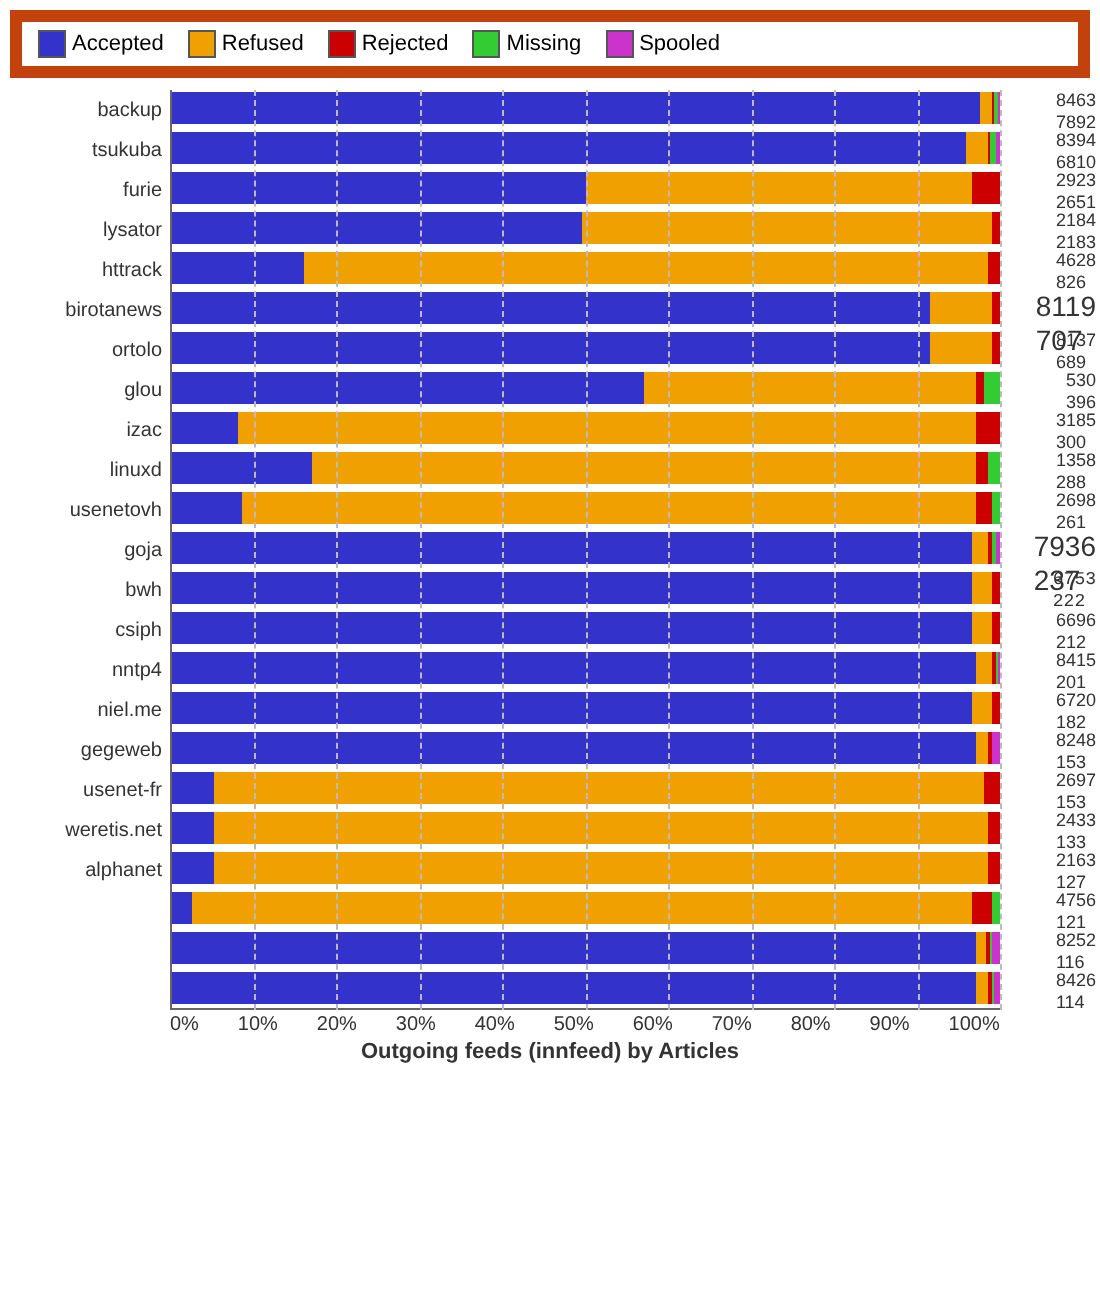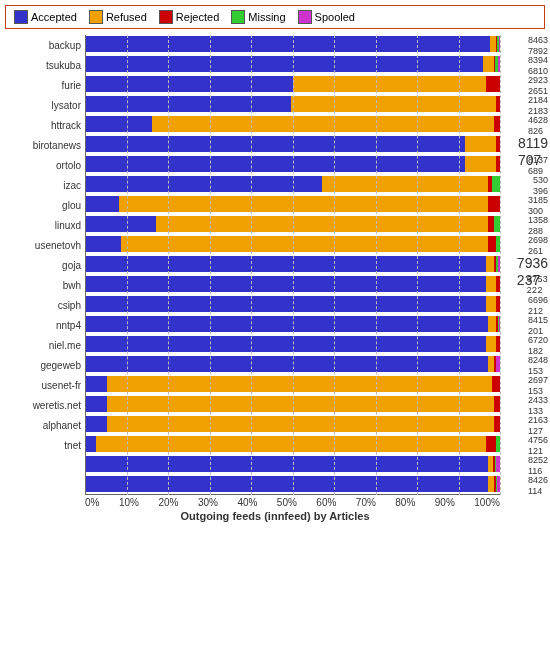--- a/index.html
+++ b/index.html
@@ -14,21 +14,21 @@
     .chart-container {
       width: 550px;
       height: 655px;
       padding: 5px;
     }
     .legend {
       display: flex;
       align-items: center;
       gap: 12px;
       padding: 4px 8px;
-      border: 1px solid #c2410c;
+      border: 6px solid #c2410c;
       margin-bottom: 6px;
       flex-wrap: wrap;
     }
     .legend-item {
       display: flex;
       align-items: center;
       gap: 3px;
       font-size: 11px;
     }
     .legend-color {
@@ -97,34 +97,33 @@
   <div style="display:flex;">
 
     <div class="y-labels" id="y-labels-container" style="height: 460px;">
     <div class="y-label" style="height: 20px;">backup</div>
         <div class="y-label" style="height: 20px;">tsukuba</div>
         <div class="y-label" style="height: 20px;">furie</div>
         <div class="y-label" style="height: 20px;">lysator</div>
         <div class="y-label" style="height: 20px;">httrack</div>
         <div class="y-label" style="height: 20px;">birotanews</div>
         <div class="y-label" style="height: 20px;">ortolo</div>
+        <div class="y-label" style="height: 20px;">glou</div>
         <div class="y-label" style="height: 20px;">izac</div>
-        <div class="y-label" style="height: 20px;">glou</div>
         <div class="y-label" style="height: 20px;">linuxd</div>
         <div class="y-label" style="height: 20px;">usenetovh</div>
         <div class="y-label" style="height: 20px;">goja</div>
         <div class="y-label" style="height: 20px;">bwh</div>
         <div class="y-label" style="height: 20px;">csiph</div>
         <div class="y-label" style="height: 20px;">nntp4</div>
         <div class="y-label" style="height: 20px;">niel.me</div>
         <div class="y-label" style="height: 20px;">gegeweb</div>
         <div class="y-label" style="height: 20px;">usenet-fr</div>
         <div class="y-label" style="height: 20px;">weretis.net</div>
         <div class="y-label" style="height: 20px;">alphanet</div>
-        <div class="y-label" style="height: 20px;">tnet</div>
       </div>
 
     <div style="flex:1; position:relative;">
       <div id="bars-container" style="position: relative; height: 460px; border-left: 1px solid rgb(102, 102, 102); border-bottom: 1px solid rgb(102, 102, 102);">
       <div style="position: absolute; top: 0px; left: 0px; right: 0px; height: 18px; display: flex; align-items: center;">
             <div style="display: flex; height: 16px; width: 100%;">
               <div style="width: 97.5%; height: 100%; background-color: rgb(51, 51, 204); display: inline-block;"></div>
               <div style="width: 1.5%; height: 100%; background-color: rgb(240, 160, 0); display: inline-block;"></div>
               <div style="width: 0.3%; height: 100%; background-color: rgb(204, 0, 0); display: inline-block;"></div>
               <div style="width: 0.5%; height: 100%; background-color: rgb(51, 204, 51); display: inline-block;"></div>

